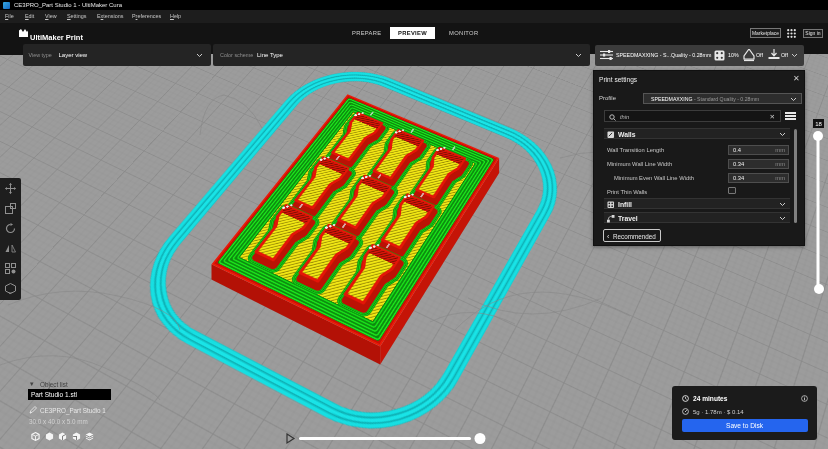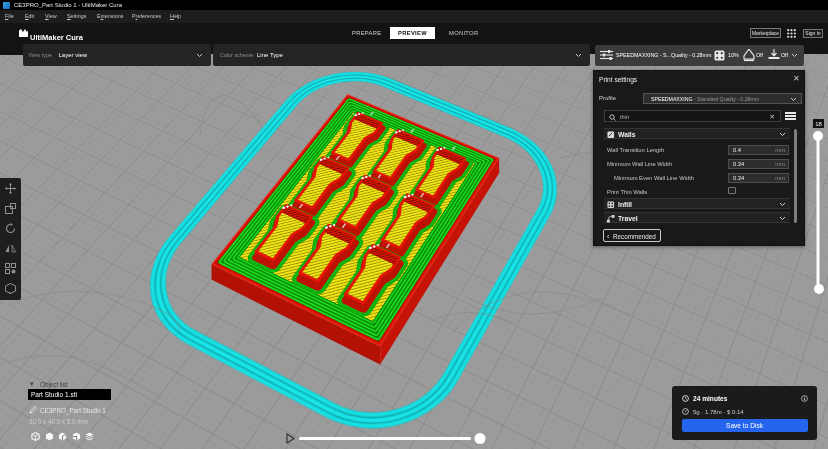--- a/index.html
+++ b/index.html
@@ -218,21 +218,21 @@
   <span style="left:45px"><u>V</u>iew</span>
   <span style="left:67px"><u>S</u>ettings</span>
   <span style="left:97px">E<u>x</u>tensions</span>
   <span style="left:132px">P<u>r</u>eferences</span>
   <span style="left:170px"><u>H</u>elp</span>
 </div>
 <div id="header">
   <svg class="abs" style="left:19px;top:6px" width="9" height="8" viewBox="0 0 18 16">
     <path d="M0,16 L0,3 L4,0 L8,6 L12,0 L16,6 L18,3 L18,16 Z" fill="#fff"></path>
   </svg>
-  <span class="abs" style="left:30px;top:9.5px;color:#fff;font-size:7.5px;font-weight:bold;">UltiMaker Cura</span>
+  <span class="abs" style="left:30px;top:9.5px;color:#fff;font-size:7.5px;font-weight:bold;">UltiMaker Print</span>
   <span class="tab" style="left:352px;top:4px;">PREPARE</span>
   <span class="tab" style="left:449px;top:4px;">MONITOR</span>
   <span class="hbtn" style="left:750px;top:5px;width:31px;height:9.5px;line-height:8px;">Marketplace</span>
   <svg class="abs" style="left:787px;top:6px" width="9" height="9" viewBox="0 0 9 9">
     <g fill="#e0e0e0">
           <circle cx="1.2" cy="1.2" r="1.1"></circle>
           <circle cx="4.5" cy="1.2" r="1.1"></circle>
           <circle cx="7.8" cy="1.2" r="1.1"></circle>
     <circle cx="1.2" cy="4.5" r="1.1"></circle>
           <circle cx="4.5" cy="4.5" r="1.1"></circle>

